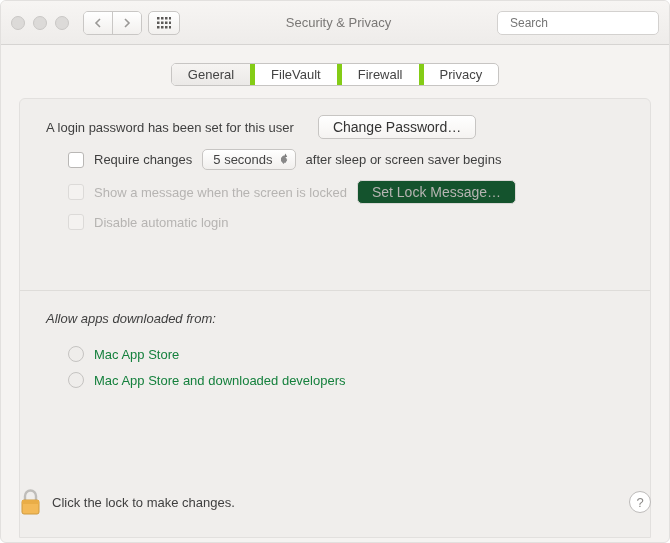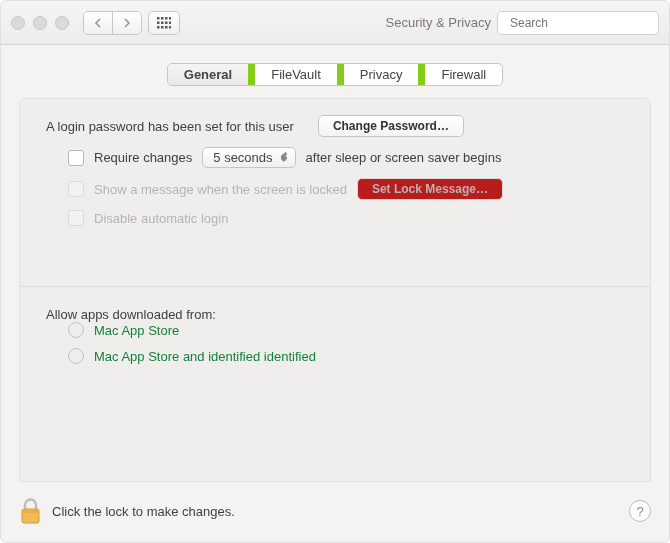--- a/index.html
+++ b/index.html
@@ -5,48 +5,48 @@
   html,body{margin:0;padding:0;font-family:-apple-system,"Helvetica Neue",Helvetica,Arial,sans-serif;font-size:13px;color:#333;background:#fff;}
   .window{width:670px;height:543px;background:#f5f3f1;position:relative;box-sizing:border-box;border:1px solid #e2e0de;border-radius:6px;overflow:hidden;}
   
   .toolbar{height:43px;background:linear-gradient(#f7f5f3,#eeecea);border-bottom:1px solid #d6d4d2;display:flex;align-items:center;padding:0 10px;gap:6px;}
   .traffic{display:flex;gap:8px;margin-right:8px;}
   .tlight{width:12px;height:12px;border-radius:50%;background:#dcdad8;border:1px solid #c9c7c5;}
   .navseg{display:flex;border:1px solid #c9c7c5;border-radius:5px;overflow:hidden;}
   .navbtn{width:28px;height:22px;display:flex;align-items:center;justify-content:center;background:linear-gradient(#ffffff,#f2f0ee);color:#676767;}
   .navbtn+.navbtn{border-left:1px solid #c9c7c5;}
   .gridbtn{width:30px;height:22px;border:1px solid #c9c7c5;border-radius:5px;display:flex;align-items:center;justify-content:center;background:linear-gradient(#ffffff,#f2f0ee);color:#555;}
-  .title{flex:1;text-align:right;color:#7a7876;font-size:13px;}
+  .title{flex:1;text-align:center;color:#7a7876;font-size:13px;}
   .search{width:148px;height:22px;border:1px solid #d3d1cf;border-radius:5px;background:#fff;display:flex;align-items:center;padding:0 6px;color:#a7a5a3;gap:4px;position:relative;}
   .search input{border:none;outline:none;background:transparent;flex:1;font-size:12px;color:#555;}
   
   .tabs{display:flex;justify-content:center;margin-top:18px;}
   .tabseg{display:flex;border:1px solid #c7c5c3;border-radius:5px;overflow:hidden;background:#fff;}
   .tab{padding:3px 16px;color:#444;font-size:13px;cursor:default;}
-  .tab+.tab{border-left:7px solid #84cc16;}
-  .tab.active{background:linear-gradient(#f6f4f2,#ebe9e7);font-weight:bold;}
+  .tab+.tab{border-left:5px solid #84cc16;}
+  .tab.active{background:linear-gradient(#f6f4f2,#ebe9e7);}
   
-  .panel{margin:12px 18px 0 18px;background:#f0eeec;border:1px solid #e2e0de;border-top-left-radius:6px;border-top-right-radius:6px;height:384px;box-sizing:border-box;padding:16px 22px;}
+  .panel{margin:12px 18px 0 18px;background:#f0eeec;border:1px solid #e2e0de;border-top-left-radius:6px;border-top-right-radius:6px;height:440px;box-sizing:border-box;padding:16px 22px;}
   .row{display:flex;align-items:center;gap:10px;margin-bottom:10px;}
   .row.indent1{margin-left:26px;}
-  .btn{border:1px solid #c7c5c3;border-radius:5px;background:linear-gradient(#ffffff,#f5f3f1);padding:3px 14px;font-size:12px;color:#333;white-space:nowrap;font-weight:bold;}
+  .btn{border:1px solid #c7c5c3;border-radius:5px;background:linear-gradient(#ffffff,#f5f3f1);padding:3px 14px;font-size:14px;color:#333;white-space:nowrap;}
   .btn.dim,.text.dim{color:#b6b4b2;}
-  .btn.dim{border-color:#dad8d6;background:#b91c1c;}
+  .btn.dim{border-color:#dad8d6;background:#14532d;}
   .checkbox{width:14px;height:14px;border:1px solid #b9b7b5;border-radius:3px;background:#fff;display:inline-block;flex:0 0 auto;}
   .checkbox.dim{border-color:#dcdad8;background:#f4f2f0;}
   .select{border:1px solid #c7c5c3;border-radius:5px;background:linear-gradient(#ffffff,#f1efed);padding:2px 22px 2px 10px;font-size:13px;color:#444;position:relative;display:inline-flex;align-items:center;}
   .select::after{content:"";position:absolute;right:8px;top:50%;transform:translateY(-50%);width:6px;height:9px;background:linear-gradient(#888 0,#888 100%);clip-path:polygon(0 40%,50% 0,100% 40%,100% 60%,50% 100%,0 60%,50% 60%,0 60%);}
   .stepper{position:absolute;right:6px;top:3px;display:flex;flex-direction:column;gap:1px;}
   .stepper span{font-size:6px;color:#7a7a7a;line-height:5px;}
   .hr{border:none;border-top:1px solid #dedcd9;margin:60px -22px 20px -22px;}
   .radio{width:14px;height:14px;border-radius:50%;border:1px solid #c5c3c1;background:#efedeb;display:inline-flex;align-items:center;justify-content:center;flex:0 0 auto;}
   .radio.sel::after{content:"";width:6px;height:6px;border-radius:50%;background:#b3b1af;}
   .radiolabel{color:#15803d;}
   
-  .footer{position:absolute;left:0;right:0;bottom:7px;height:48px;display:flex;align-items:center;padding:0 18px;gap:10px;}
+  .footer{position:absolute;left:0;right:0;bottom:16px;height:48px;display:flex;align-items:center;padding:0 18px;gap:10px;}
   .lock{width:23px;height:28px;position:relative;}
   .lock svg{display:block;}
   .help{width:20px;height:20px;border-radius:50%;border:1px solid #bdbbba;color:#8b8987;display:flex;align-items:center;justify-content:center;font-size:13px;margin-left:8px;background:#fff;}
   .spacer{flex:1;}
   svg{display:block;}
   .text{font-size:13px;color:#3f3f3f;}
 </style>
 </head>
 <body>
 
@@ -96,22 +96,22 @@
         </svg>
       <input type="text" placeholder="Search" style="">
 
     </div>
   </div>
 
   <div class="tabs">
     <div class="tabseg">
       <div class="tab active">General</div>
       <div class="tab">FileVault</div>
+      <div class="tab">Firewall</div>
       <div class="tab">Privacy</div>
-      <div class="tab">Firewall</div>
     </div>
   </div>
 
   <div class="panel">
 
     <div class="row" style="margin-left:4px;">
       <span class="text">A login password has been set for this user</span>
       <span style="width:4px"></span>
       <button class="btn">Change Password…</button>
     </div>
@@ -135,31 +135,31 @@
       <button class="btn dim">Set Lock Message…</button>
     </div>
 
     <div class="row indent1">
       <span class="checkbox dim"></span>
       <span class="text dim">Disable automatic login</span>
     </div>
 
     <hr class="hr">
 
-    <div class="row" style="margin-left:4px;margin-bottom:0;">
+    <div class="row" style="margin-left:4px;margin-bottom:20px;font-style:italic;">
       <span class="text">Allow apps downloaded from:</span>
     </div>
 
     <div class="row indent1">
       <span class="radio"></span>
       <span class="radiolabel">Mac App Store</span>
     </div>
     <div class="row indent1">
       <span class="radio"></span>
-      <span class="radiolabel">Mac App Store and identified identified</span>
+      <span class="radiolabel">Mac App Store and downloaded developers</span>
     </div>
 
   </div>
 
   <div class="footer">
     <div class="lock">
       <svg width="23" height="28" viewBox="0 0 23 28">
         <path d="M6 12 V8 a5.5 5.5 0 0 1 11 0 V12" stroke="#bfbdba" stroke-width="2.4" fill="none"></path>
         <rect x="3" y="12" width="17" height="14" rx="2" fill="#f3b957" stroke="#cf9a3f" stroke-width="1"></rect>
         <rect x="3" y="12" width="17" height="4" fill="#e9ad47"></rect>

